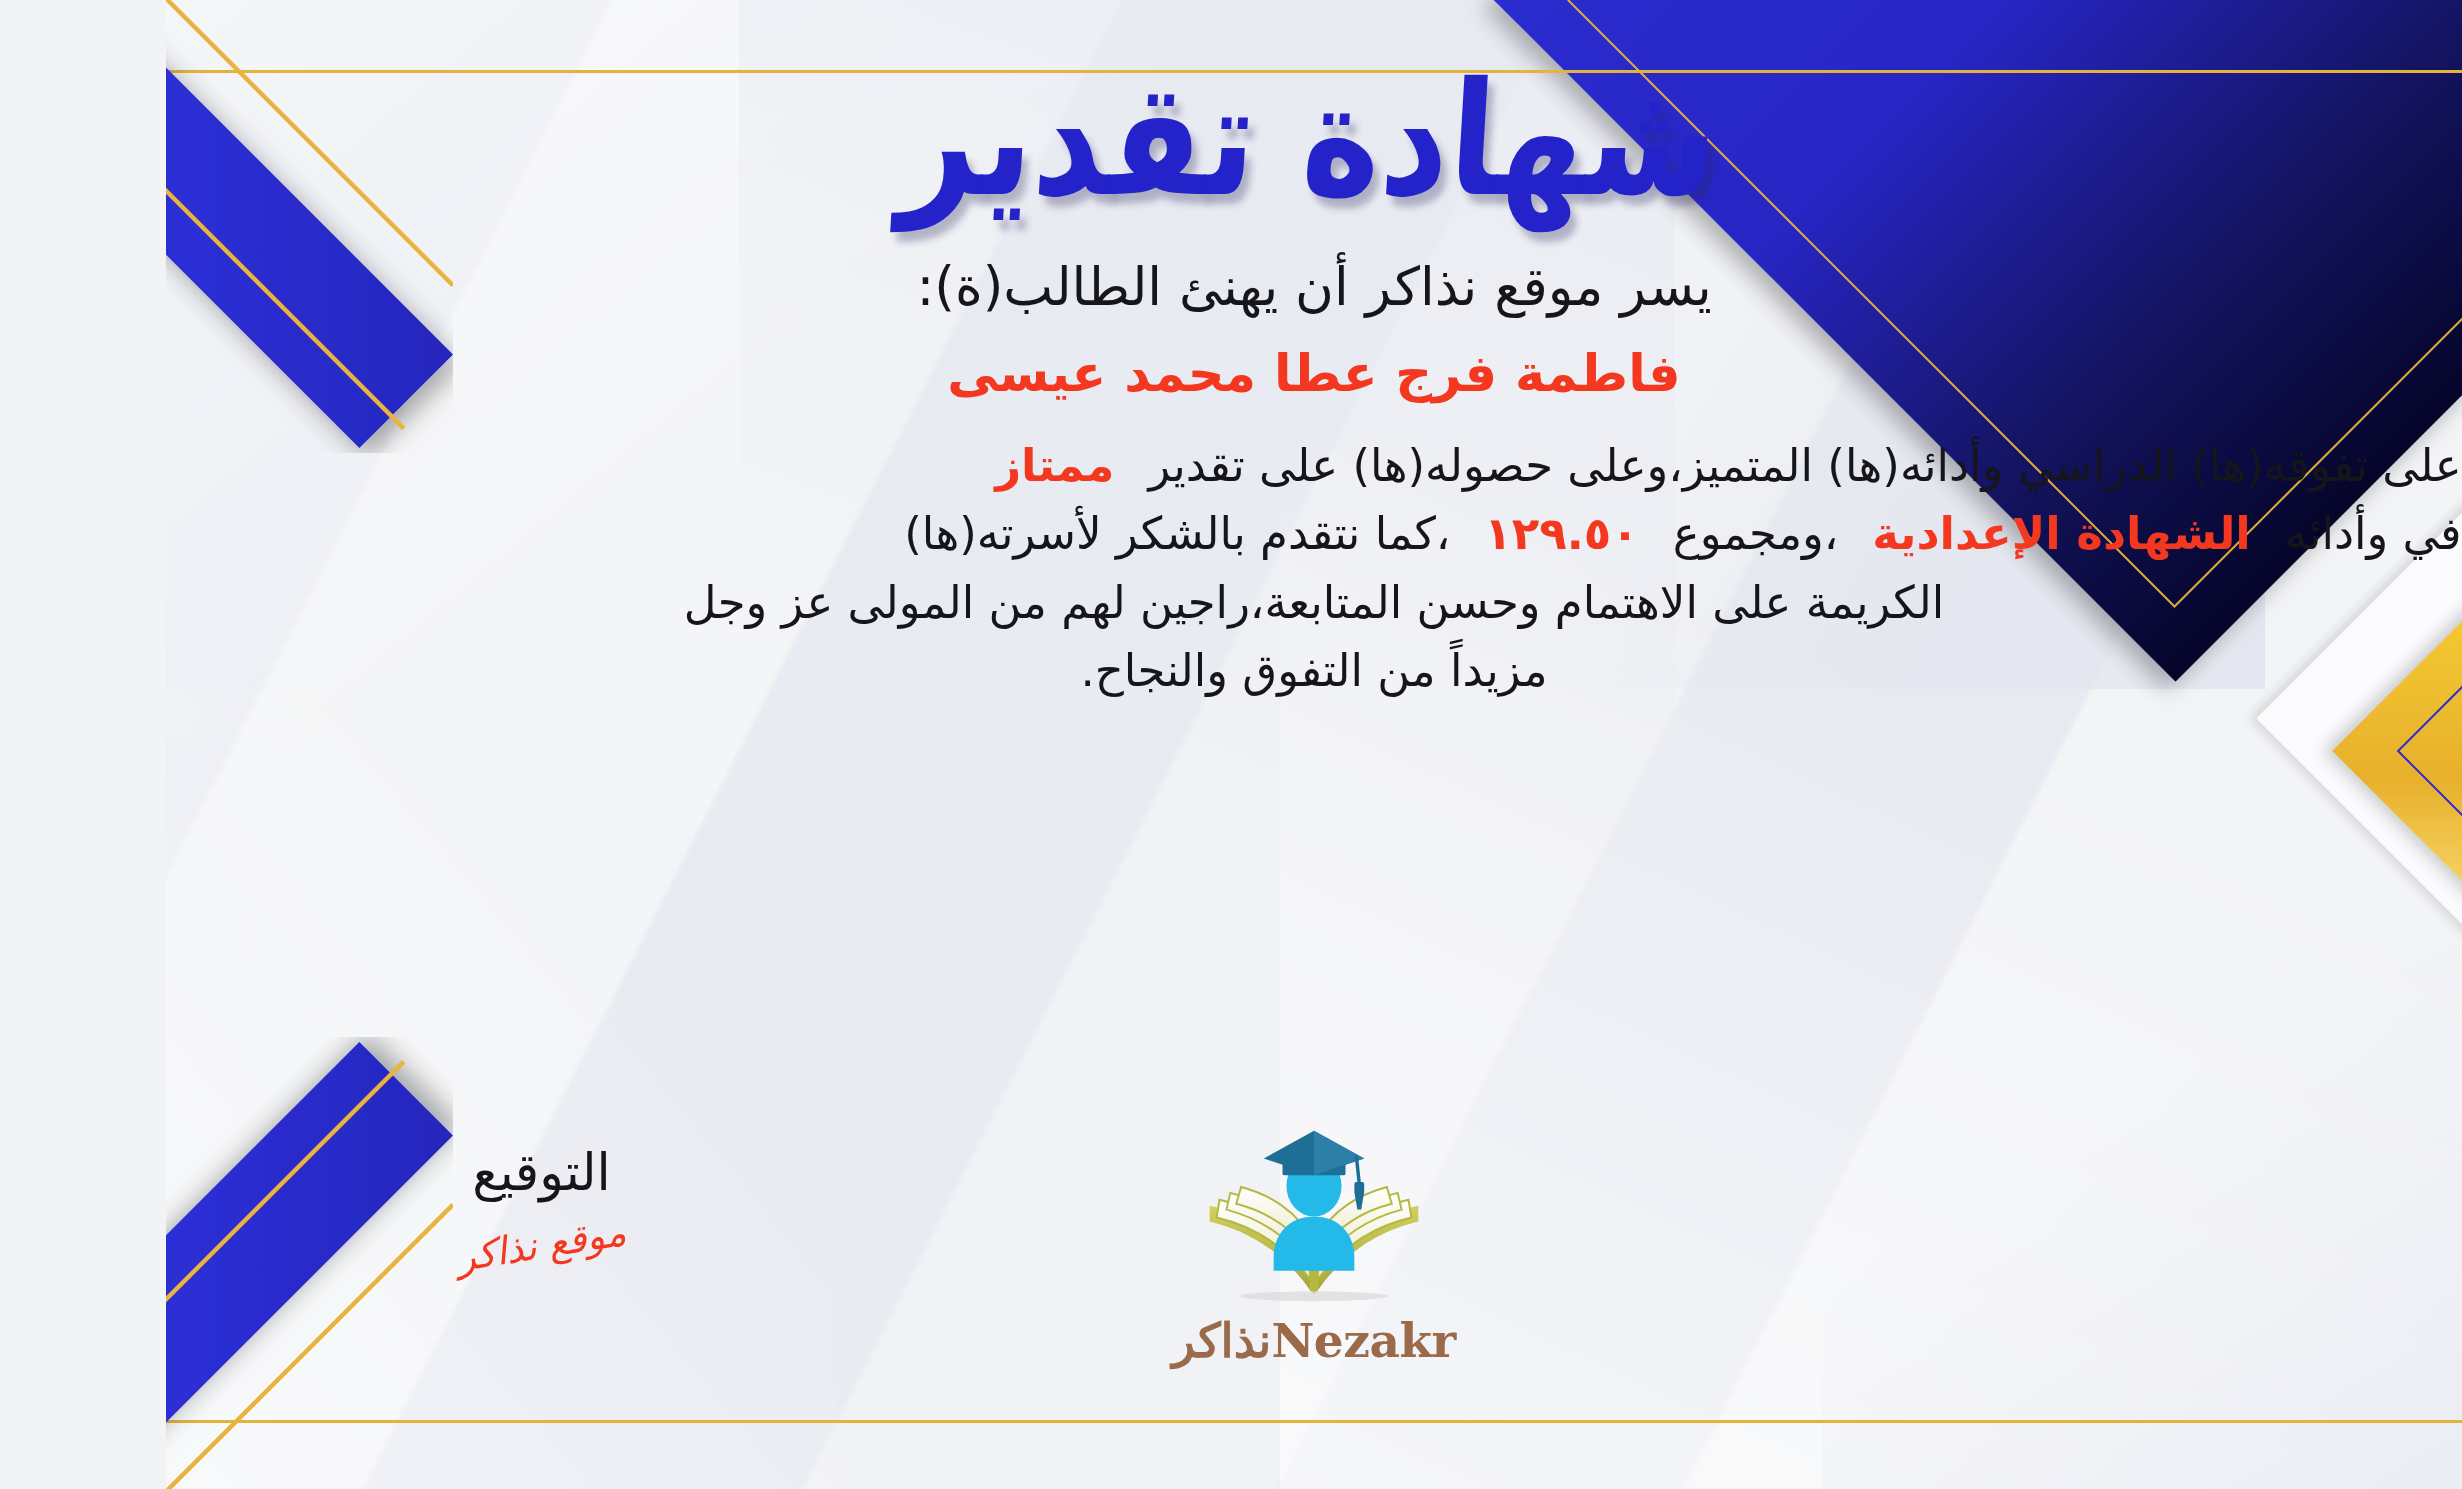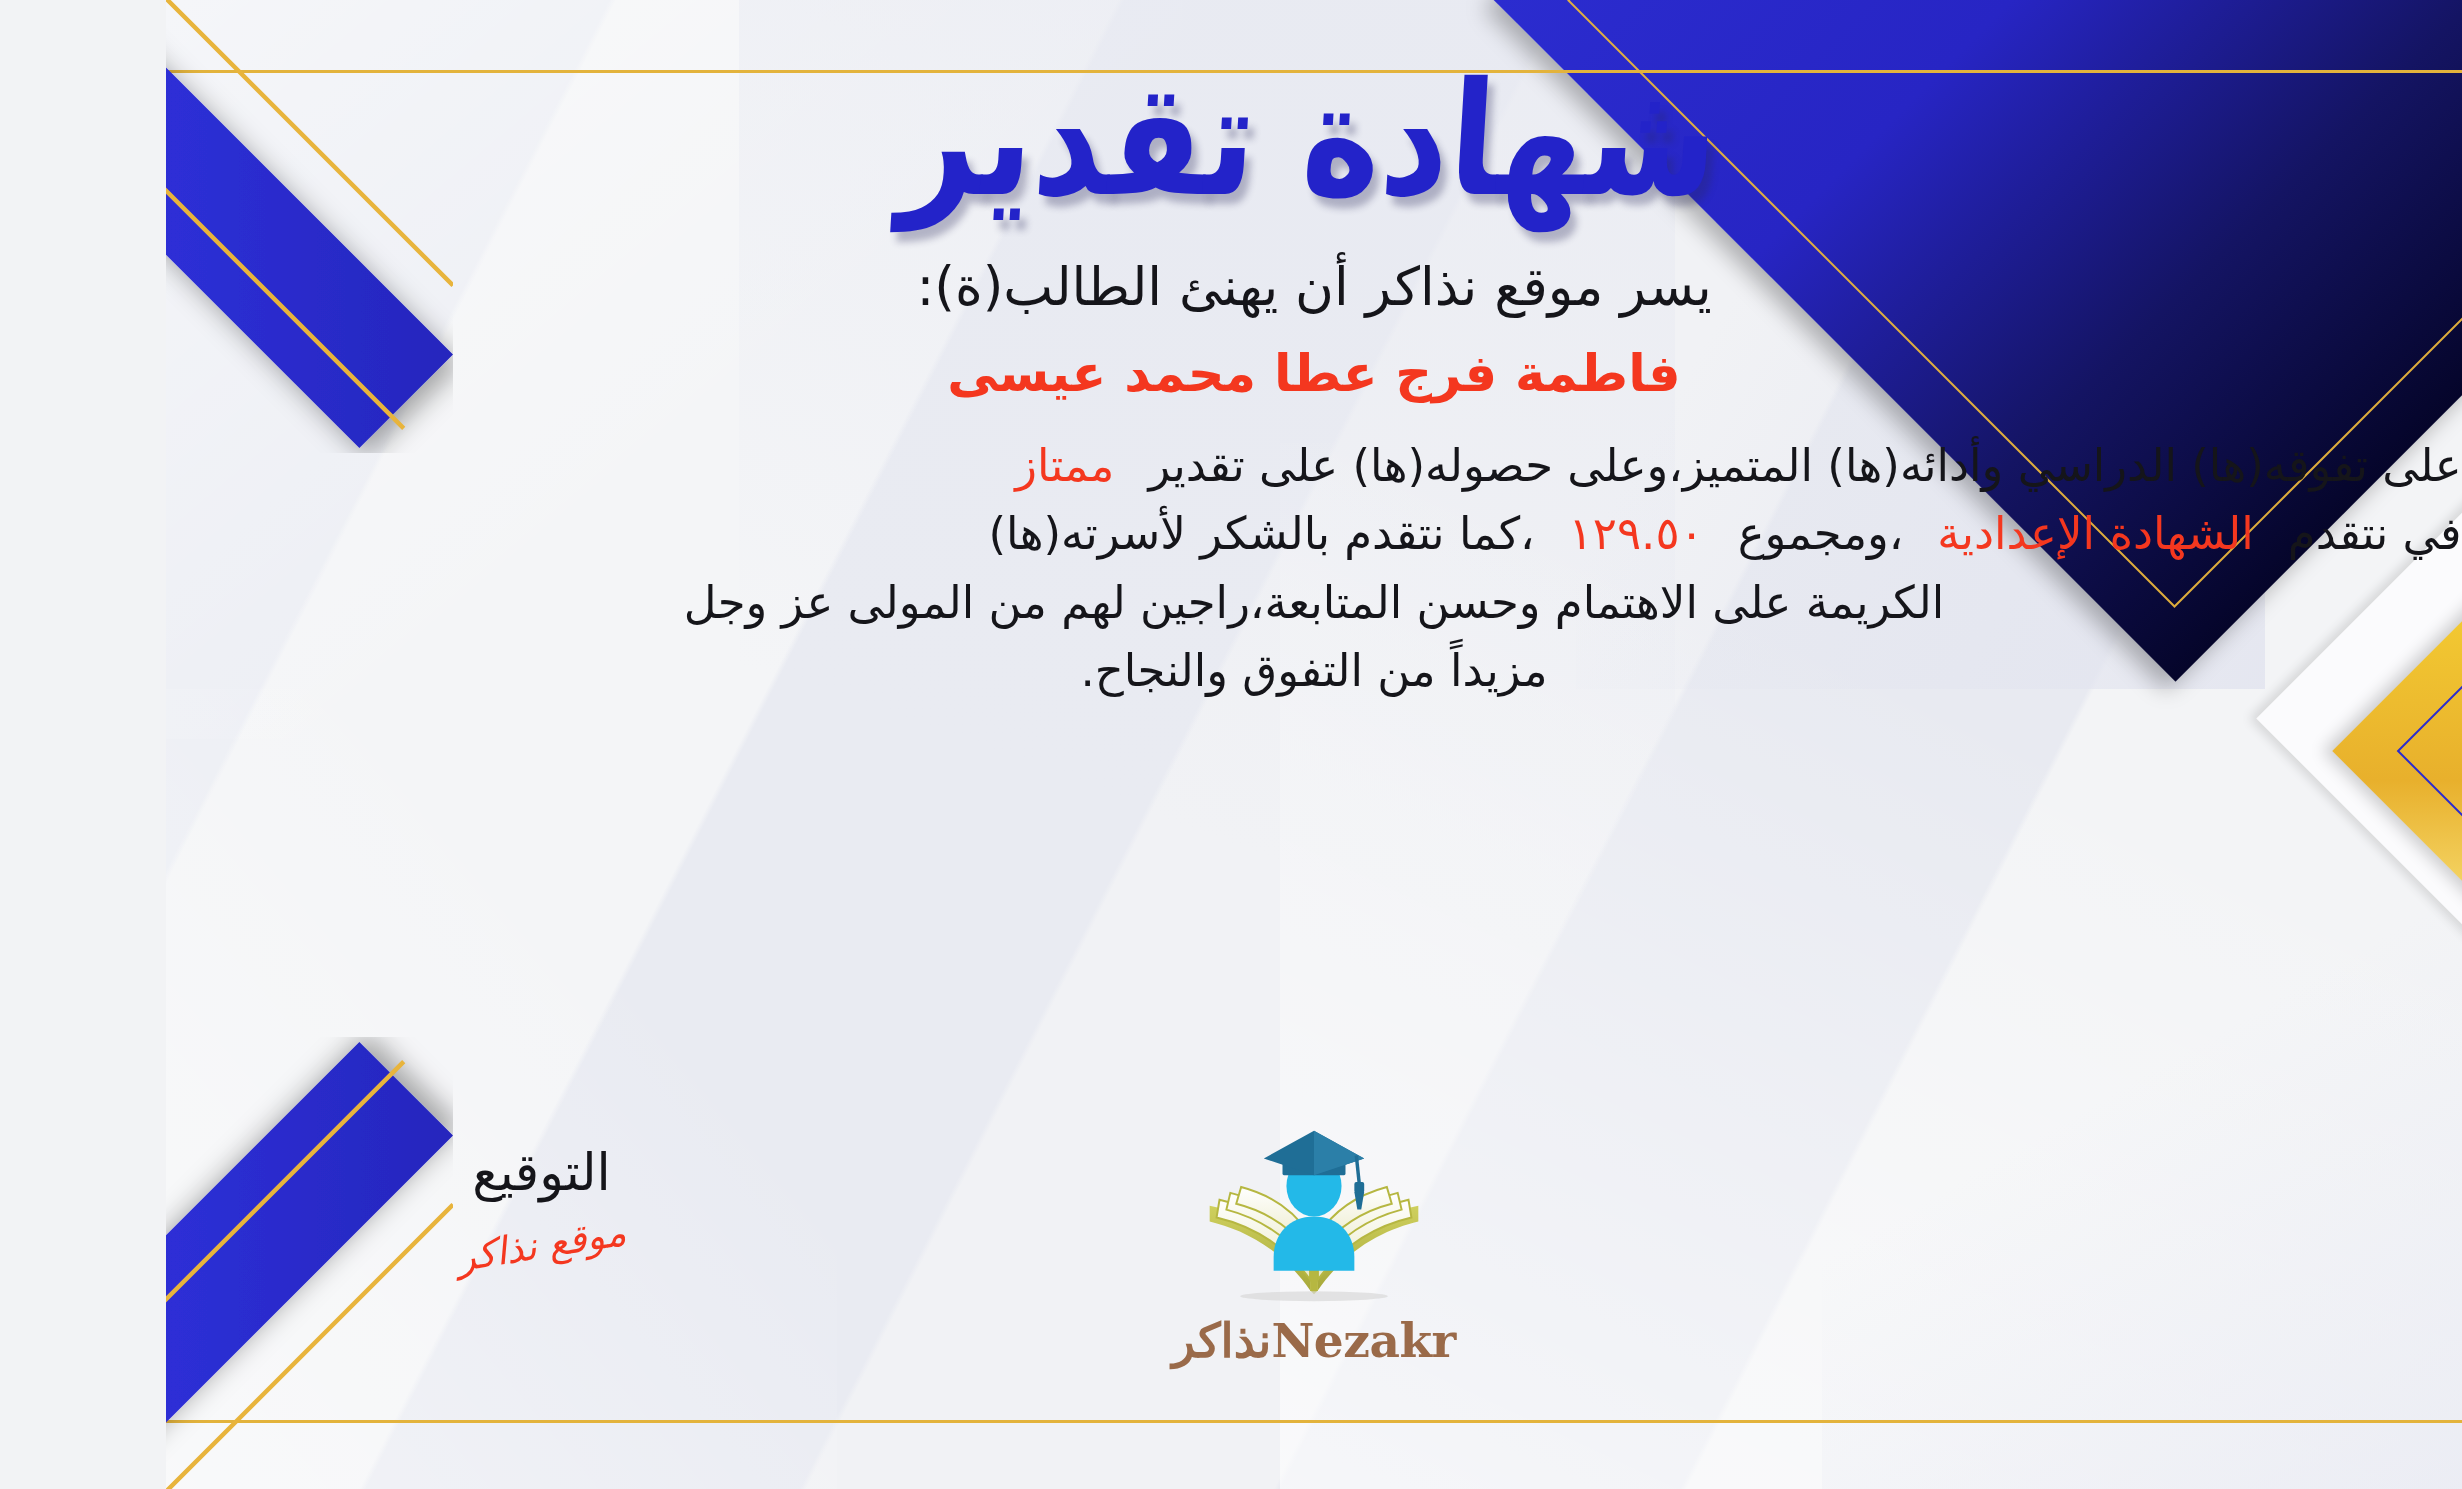--- a/index.html
+++ b/index.html
@@ -140,21 +140,21 @@
 
   #body-text{
     margin-top:28.6px;
     width:2295px;
     font-size:45px;
     line-height:1.52;
     color:#15151a;
     text-align:center;
     font-weight:500;
   }
-  #body-text .hl{color:#f4371f;font-weight:400;}
+  #body-text .hl{color:#f4371f;font-weight:700;}
   #body-text .sp{display:inline-block;width:34px;}
   #body-text p{margin:0;}
   #line3{text-align:right;padding-inline-end:19.7px;}
   #line4{text-align:right;padding-inline-end:19.7px;}
   #line5{text-align:center;}
   #line6{text-align:center;}
 
   
   #footer{
     position:absolute;
@@ -260,21 +260,21 @@
   <div id="content">
 
     <div id="title">شهادة تقدير</div>
 
     <div id="greeting">يسر موقع نذاكر أن يهنئ الطالب(ة):</div>
 
     <div id="student-name">فاطمة فرج عطا محمد عيسى</div>
 
     <div id="body-text">
       <p id="line3"><span>على تفوقه(ها) الدراسي وأدائه(ها) المتميز،وعلى حصوله(ها) على تقدير</span><span class="sp"></span><span class="hl">ممتاز</span></p>
-      <p id="line4"><span>في نتقدم</span><span class="sp"></span><span class="hl">الشهادة الإعدادية</span><span class="sp"></span><span>،ومجموع</span><span class="sp"></span><span class="hl">١٢٩.٥٠</span><span class="sp"></span><span>،كما نتقدم بالشكر لأسرته(ها)</span></p>
+      <p id="line4"><span>في وأدائه</span><span class="sp"></span><span class="hl">الشهادة الإعدادية</span><span class="sp"></span><span>،ومجموع</span><span class="sp"></span><span class="hl">١٢٩.٥٠</span><span class="sp"></span><span>،كما نتقدم بالشكر لأسرته(ها)</span></p>
       <p id="line5">الكريمة على الاهتمام وحسن المتابعة،راجين لهم من المولى عز وجل</p>
       <p id="line6">مزيداً من التفوق والنجاح.</p>
     </div>
 
   </div>
 
   <div id="footer">
 
     <div id="signature-block">
       <div id="signature-label">التوقيع</div>

